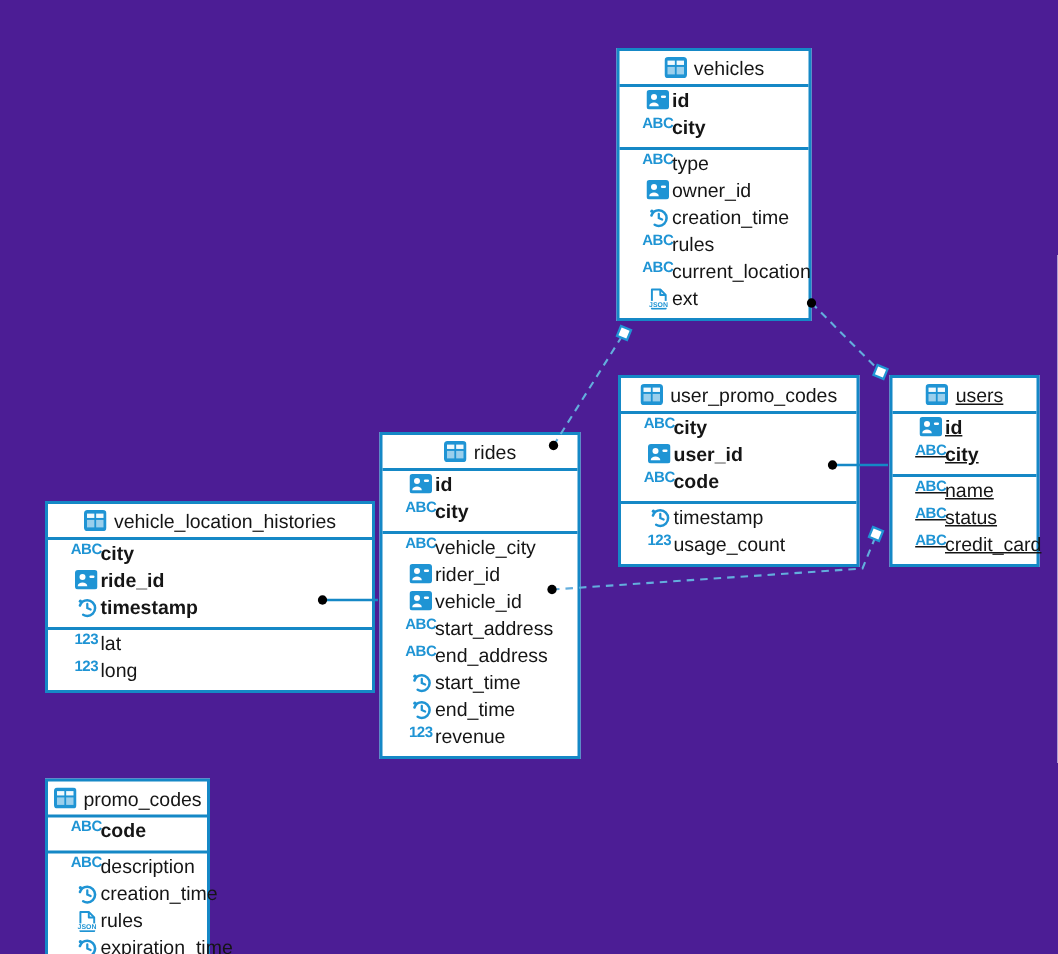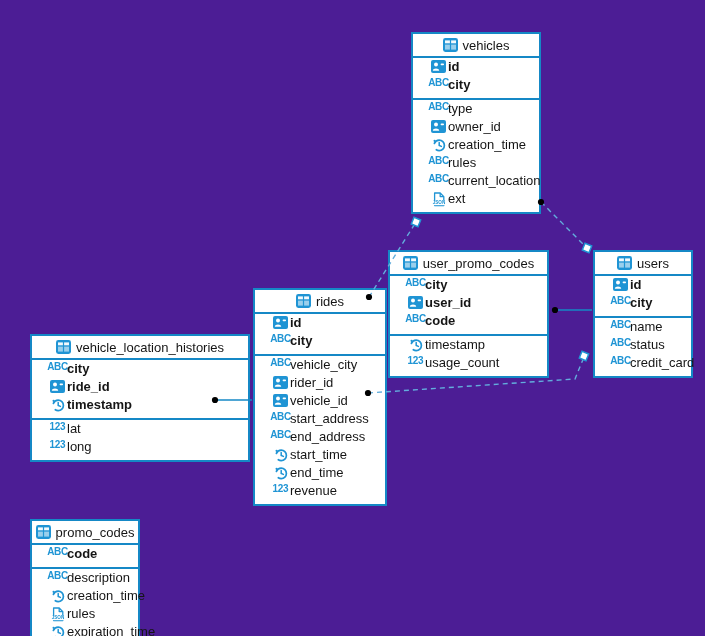--- a/index.html
+++ b/index.html
@@ -156,21 +156,21 @@
       <path d="M2.6 1 H8.2 L11.8 4.6 V13.6 H2.6 Z" fill="#fff" stroke="#1f94d4" stroke-width="1.3" stroke-linejoin="round"></path>
       <path d="M8.2 1 V4.6 H11.8" fill="none" stroke="#1f94d4" stroke-width="1.3" stroke-linejoin="round"></path>
       <rect x="1.2" y="8.6" width="11.6" height="4.6" fill="#fff"></rect>
       <text x="7" y="12.4" text-anchor="middle" font-family="Liberation Sans, sans-serif" font-size="4.6" font-weight="700" fill="#1f94d4">JSON</text>
     </svg>
           </span>
           <span class="col-label">ext</span>
         </div>
       </div>
     </div>
-    <div class="db-table" style="left: 388px; top: 250px; width: 161px;">
+    <div class="db-table" style="left: 412px; top: 250px; width: 161px;">
       <div class="thead">
         <span style="display: flex;">
           <svg width="15" height="14" viewBox="0 0 15 14">
     <rect x="0" y="0" width="15" height="14" rx="2.4" fill="#1f94d4"></rect>
     <rect x="2" y="2.4" width="4.9" height="2.9" fill="#fff" opacity="0.95"></rect>
     <rect x="8.1" y="2.4" width="4.9" height="2.9" fill="#fff" opacity="0.95"></rect>
     <rect x="2" y="6.6" width="4.9" height="5" fill="#fff" opacity="0.55"></rect>
     <rect x="8.1" y="6.6" width="4.9" height="5" fill="#fff" opacity="0.55"></rect>
   </svg>
         </span>
@@ -213,21 +213,21 @@
           <span class="col-label">timestamp</span>
         </div>
         <div class="row">
           <span class="type-icon">
             <span class="txt-type">123</span>
           </span>
           <span class="col-label">usage_count</span>
         </div>
       </div>
     </div>
-    <div class="db-table" style="left: 593px; top: 250px; width: 100px;">
+    <div class="db-table" style="left: 593px; top: 250px; width: 100px; text-decoration: underline;">
       <div class="thead">
         <span style="display: flex;">
           <svg width="15" height="14" viewBox="0 0 15 14">
     <rect x="0" y="0" width="15" height="14" rx="2.4" fill="#1f94d4"></rect>
     <rect x="2" y="2.4" width="4.9" height="2.9" fill="#fff" opacity="0.95"></rect>
     <rect x="8.1" y="2.4" width="4.9" height="2.9" fill="#fff" opacity="0.95"></rect>
     <rect x="2" y="6.6" width="4.9" height="5" fill="#fff" opacity="0.55"></rect>
     <rect x="8.1" y="6.6" width="4.9" height="5" fill="#fff" opacity="0.55"></rect>
   </svg>
         </span>

